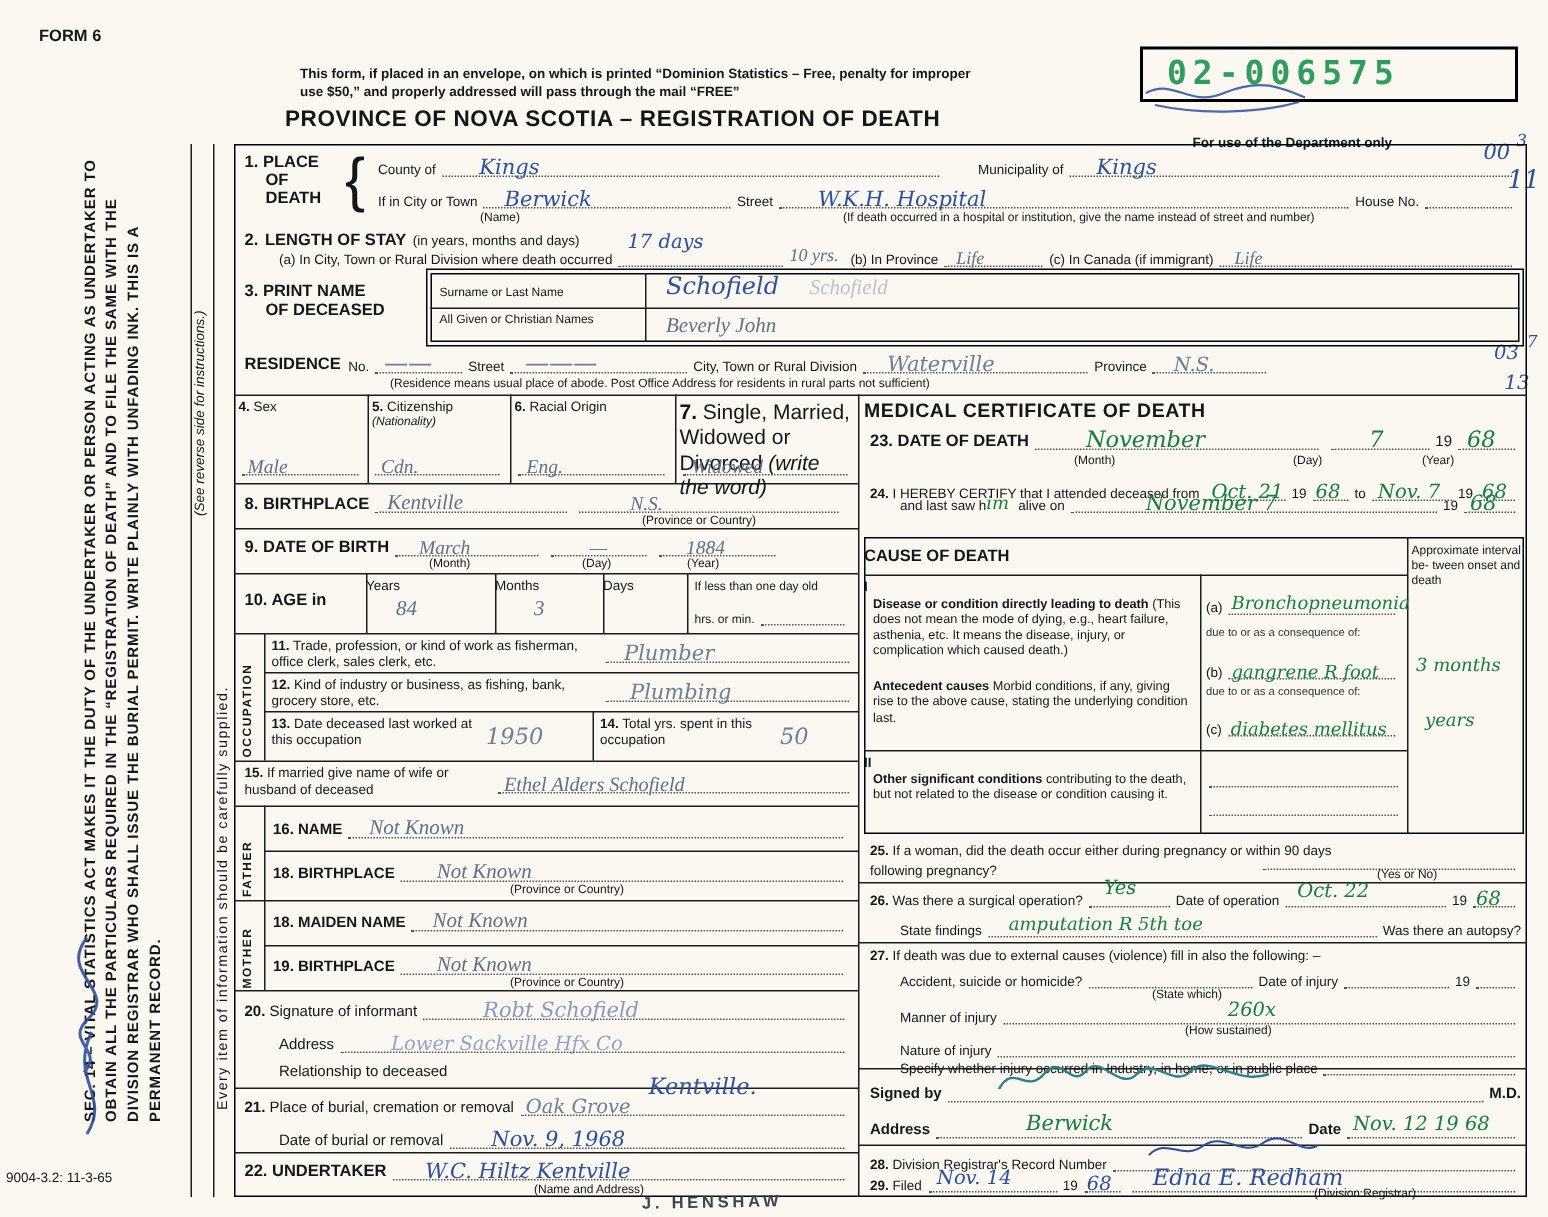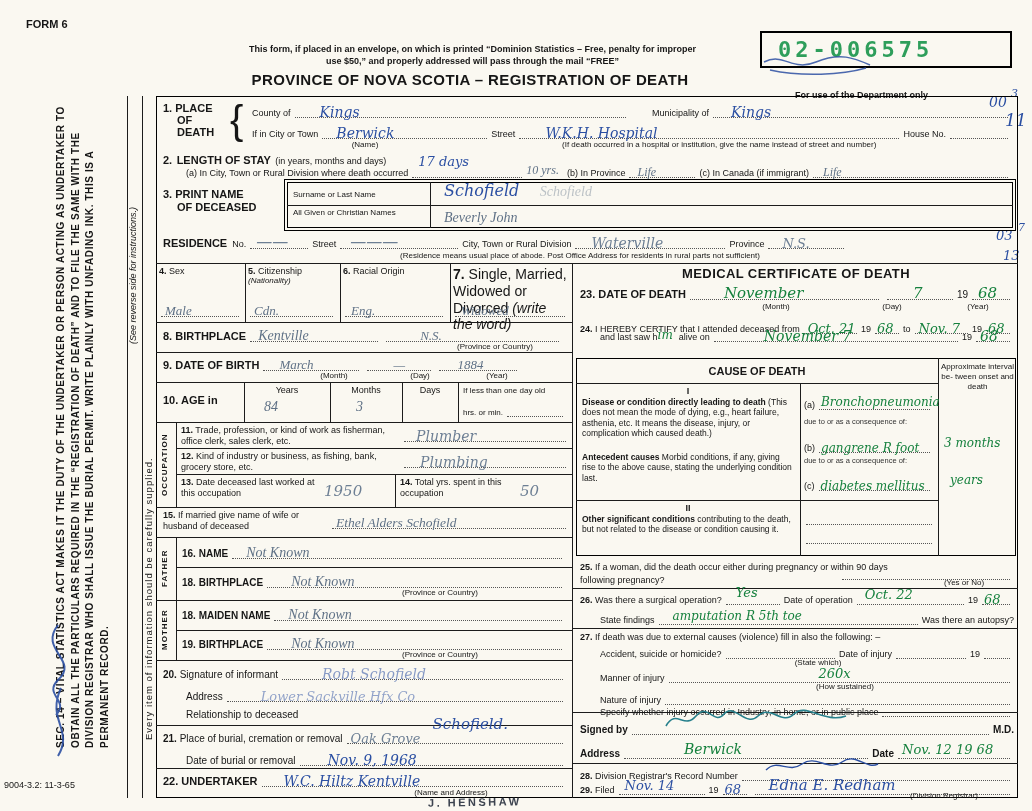--- a/index.html
+++ b/index.html
@@ -2,21 +2,21 @@
 <html><head>
 <meta charset="utf-8">
 <style>
   *{margin:0;padding:0;box-sizing:border-box}
   html,body{width:1032px;height:811px}
   body{position:relative;background:#faf8f1;font-family:"Liberation Sans",sans-serif;color:#161616;overflow:hidden}
   .abs{position:absolute}
   .b{font-weight:700}
   .i{font-style:italic}
   .nw{white-space:nowrap}
-  .ctr{text-align:center}
+  .ctr{text-align:left}
   .s8{font-size:8px}.s9{font-size:9px}.s10{font-size:10px}.s11{font-size:11px}.s13{font-size:13px}.s15{font-size:15px}
   .row{display:flex;align-items:flex-end}
   .dotfill{flex:1;border-bottom:1px dotted #555;position:relative;height:13px;margin:0 4px;min-width:14px}
   .dseg{border-bottom:1px dotted #555;position:relative;height:13px;display:inline-block;margin:0 4px}
   .onx{position:absolute;bottom:-3px;white-space:nowrap}
   .hw{font-family:"DejaVu Serif",serif;font-style:italic}
   .ink{color:#2b4fa2}
   .pen{color:#6d7f94}
   .teal{color:#15803d}
   .typed{font-family:"Liberation Serif",serif;font-style:italic;color:#5f7186}
@@ -311,21 +311,21 @@
     </span>
 </div>
 <div class="abs row" style="left:186px;top:709px;width:381px">
   <span class="s10 nw">Relationship to deceased</span>
 </div>
 
 <div class="abs row" style="left:163px;top:731px;width:404px">
   <span class="s10 nw"><span class="b">21.</span> <span>Place of burial, cremation or removal</span></span>
   <span class="dotfill">
     <span class="onx hw pen" style="left:4px;font-size:13px">Oak Grove</span>
-    <span class="onx hw ink" style="left:86px;bottom:10px;font-size:15px">Schofield.</span>
+    <span class="onx hw ink" style="left:86px;bottom:10px;font-size:15px">Kentville.</span>
   </span>
 </div>
 <div class="abs row" style="left:186px;top:753px;width:381px">
   <span class="s10 nw">Date of burial or removal</span>
   <span class="dotfill">
       <span class="onx hw ink" style="left:28px;font-size:14px">Nov. 9, 1968</span>
     </span>
 </div>
 
 <div class="abs row" style="left:163px;top:774px;width:404px">

